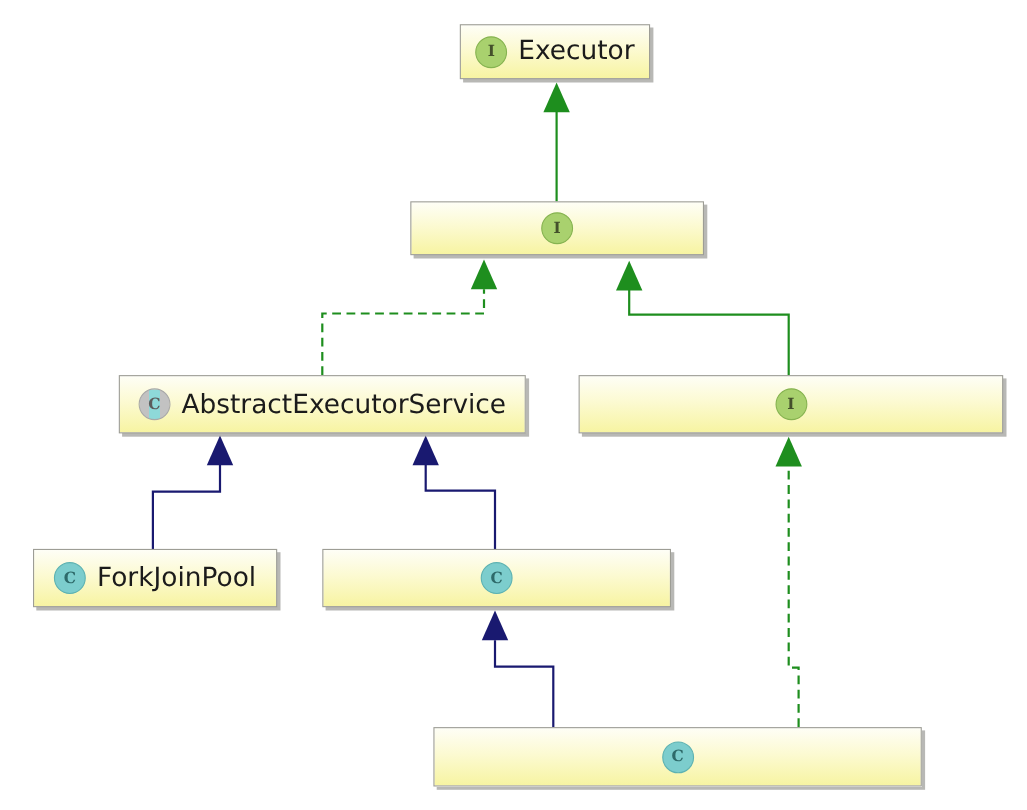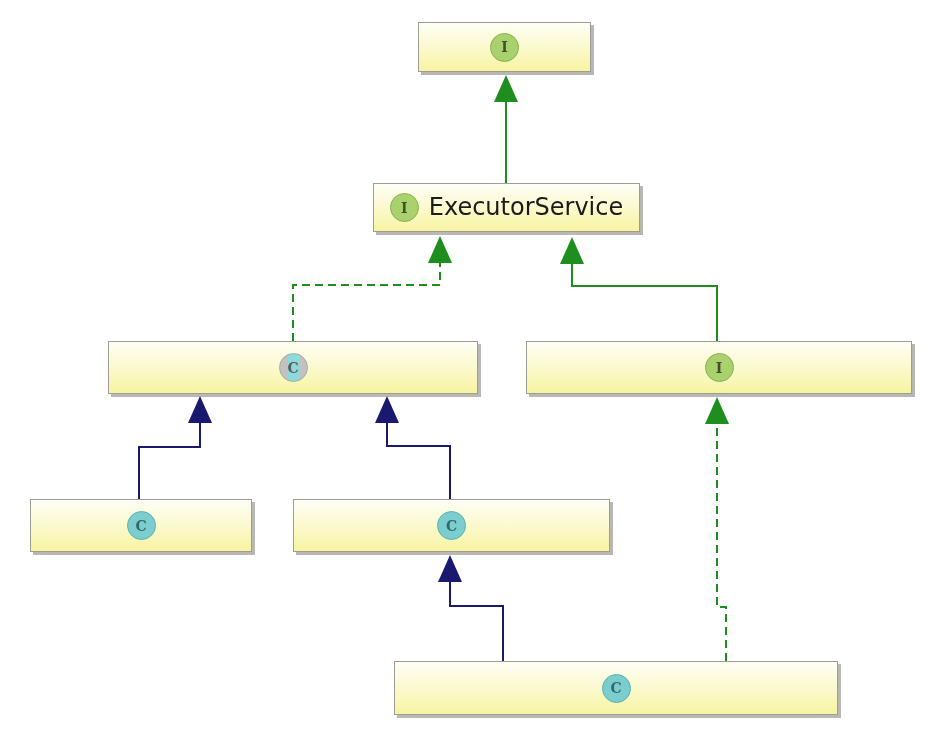--- a/index.html
+++ b/index.html
@@ -107,37 +107,39 @@
     </g>
 
     <g>
       <path d="M726,661 L726,607 L717,607 L717,425" fill="none" stroke="#1E8E1E" stroke-width="2" stroke-dasharray="8 5"></path>
       <polygon points="717,397 705,424 729,424" fill="#1E8E1E"></polygon>
     </g>
   </svg>
 
   <div class="node" id="node-executor">
     <span class="node-icon icon-interface">I</span>
+    <span class="node-label">Executor</span>
   </div>
 
   <div class="node" id="node-executor-service">
     <span class="node-icon icon-interface">I</span>
-    <span class="node-label">ExecutorService</span>
   </div>
 
   <div class="node" id="node-abstract-executor-service">
     <span class="node-icon icon-abstract">C</span>
+    <span class="node-label">AbstractExecutorService</span>
   </div>
 
   <div class="node" id="node-scheduled-executor-service">
     <span class="node-icon icon-interface">I</span>
   </div>
 
   <div class="node" id="node-fork-join-pool">
     <span class="node-icon icon-class">C</span>
+    <span class="node-label">ForkJoinPool</span>
   </div>
 
   <div class="node" id="node-thread-pool-executor">
     <span class="node-icon icon-class">C</span>
   </div>
 
   <div class="node" id="node-scheduled-thread-pool-executor">
     <span class="node-icon icon-class">C</span>
   </div>
 

